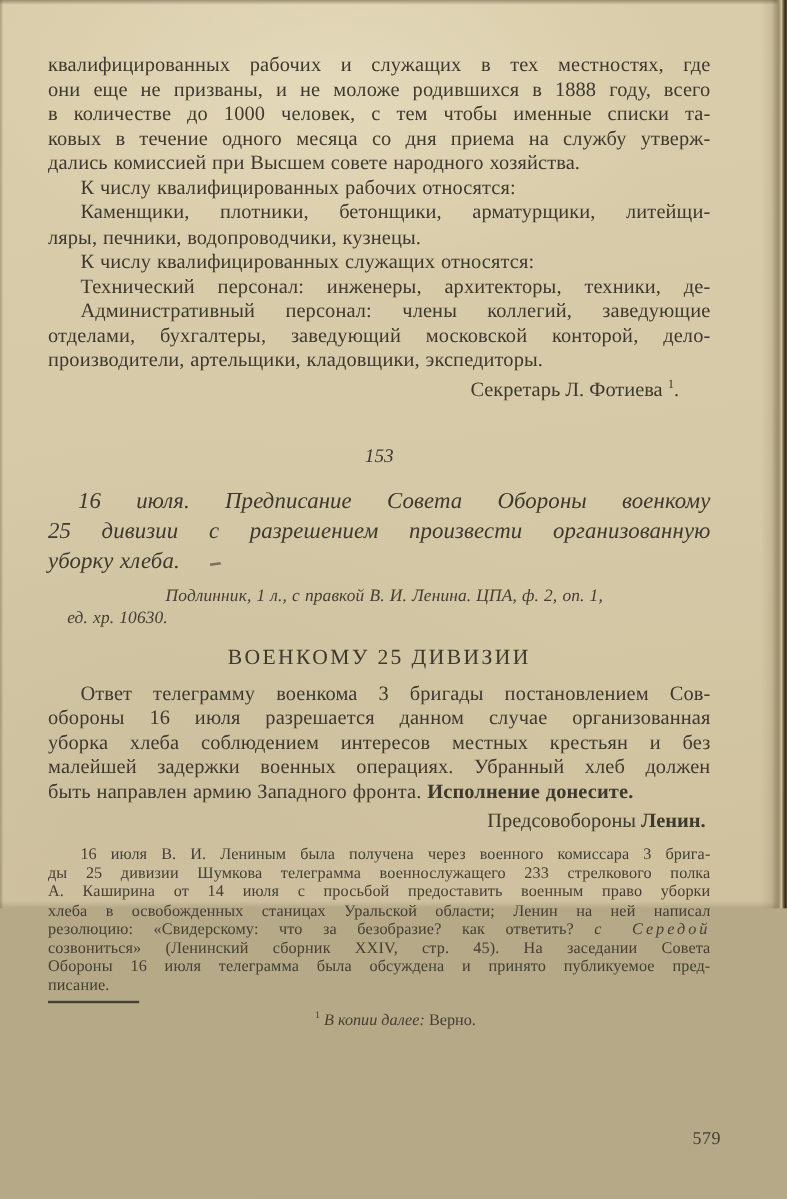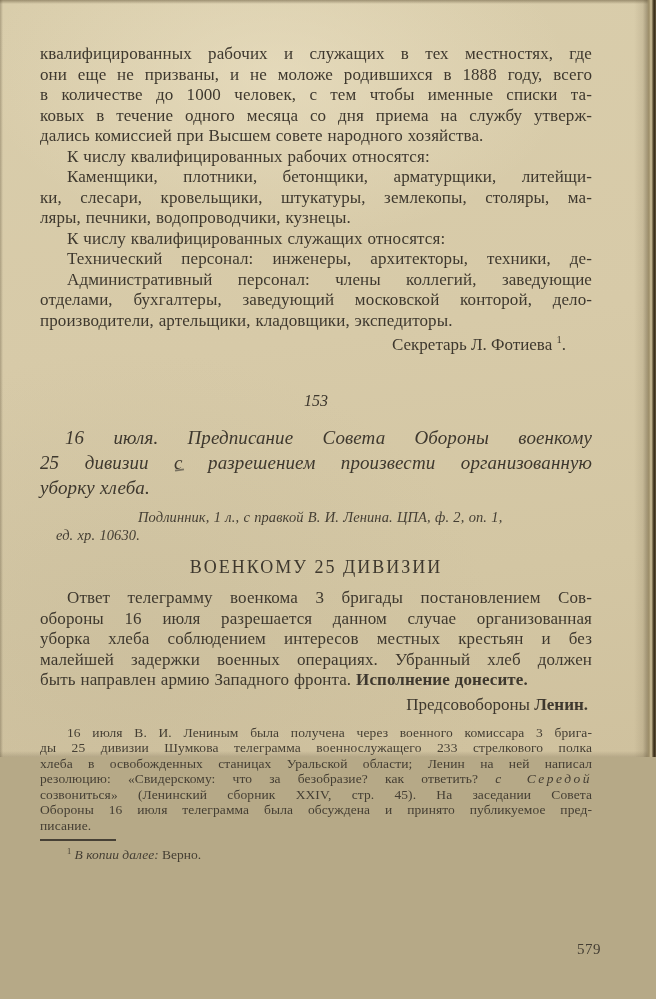--- a/index.html
+++ b/index.html
@@ -42,21 +42,21 @@
   .dochead .ind{padding-left:25px;}
   .source{margin-top:8px;margin-left:16px;font-style:italic;font-size:14.5px;line-height:18px;color:#443e33;}
   .source .bigind{padding-left:82px;}
   .doctitle{margin-top:12px;text-align:center;font-size:18px;line-height:22px;letter-spacing:2px;}
   .docbody{margin-top:10px;font-size:17px;line-height:20.5px;}
   .sig153{margin-top:4px;padding-right:4px;font-size:17px;}
   .note153{margin-top:10px;font-size:13.5px;line-height:15.5px;color:#443e33;}
   .emph-sp{font-style:italic;letter-spacing:2.5px;word-spacing:4px;}
   .b{font-weight:bold;}
   .rule{margin-top:6px;width:76px;height:2px;background:#464035;}
-  .footnote{margin-top:6px;font-size:13.5px;line-height:16px;color:#443e33;padding-left:27px;}
+  .footnote{margin-top:6px;font-size:13.5px;line-height:16px;color:#443e33;padding-left:27px;text-align:center;}
   .footnote .it{font-style:italic;}
   sup{font-size:0.62em;line-height:0;vertical-align:super;}
   .pagenum{position:absolute;right:55px;top:941px;font-size:15px;letter-spacing:0.5px;color:#443e33;}
   .stray{position:absolute;left:175px;top:469px;width:9px;height:2px;background:#5a544a;opacity:.75;transform:rotate(-8deg);}
 </style>
 </head>
 <body>
 
 <div class="page">
   <div class="edge-top"></div>
@@ -68,21 +68,20 @@
   <div class="content">
 
     <div class="body-text">
       <span class="ln j">квалифицированных рабочих и служащих в тех местностях, где</span>
       <span class="ln j">они еще не призваны, и не моложе родившихся в 1888 году, всего</span>
       <span class="ln j">в количестве до 1000 человек, с тем чтобы именные списки та-</span>
       <span class="ln j">ковых в течение одного месяца со дня приема на службу утверж-</span>
       <span class="ln">дались комиссией при Высшем совете народного хозяйства.</span>
       <span class="ln ind">К числу квалифицированных рабочих относятся:</span>
       <span class="ln j ind">Каменщики, плотники, бетонщики, арматурщики, литейщи-</span>
-      <span class="ln j">ки, слесари, кровельщики, штукатуры, землекопы, столяры, ма-</span>
       <span class="ln">ляры, печники, водопроводчики, кузнецы.</span>
       <span class="ln ind">К числу квалифицированных служащих относятся:</span>
       <span class="ln j ind">Технический персонал: инженеры, архитекторы, техники, де-</span>
       <span class="ln j ind">Административный персонал: члены коллегий, заведующие</span>
       <span class="ln j">отделами, бухгалтеры, заведующий московской конторой, дело-</span>
       <span class="ln">производители, артельщики, кладовщики, экспедиторы.</span>
     </div>
 
     <div class="sigline sig152"><span>Секретарь Л. Фотиева </span><sup>1</sup><span>.</span></div>
 
@@ -108,20 +107,21 @@
       <span class="ln j">уборка хлеба соблюдением интересов местных крестьян и без</span>
       <span class="ln j">малейшей задержки военных операциях. Убранный хлеб должен</span>
       <span class="ln"><span>быть направлен армию Западного фронта. </span><span class="b">Исполнение донесите.</span></span>
     </div>
 
     <div class="sigline sig153"><span>Предсовобороны </span><span class="b">Ленин.</span></div>
 
     <div class="note153">
       <span class="ln j ind">16 июля В. И. Лениным была получена через военного комиссара 3 брига-</span>
       <span class="ln j">ды 25 дивизии Шумкова телеграмма военнослужащего 233 стрелкового полка</span>
+      <span class="ln j">А. Каширина от 14 июля с просьбой предоставить военным право уборки</span>
       <span class="ln j">хлеба в освобожденных станицах Уральской области; Ленин на ней написал</span>
       <span class="ln j"><span>резолюцию: «Свидерскому: что за безобразие? как ответить? </span><span class="emph-sp">с Середой</span></span>
       <span class="ln j">созвониться» (Ленинский сборник XXIV, стр. 45). На заседании Совета</span>
       <span class="ln j">Обороны 16 июля телеграмма была обсуждена и принято публикуемое пред-</span>
       <span class="ln">писание.</span>
     </div>
 
     <div class="rule"></div>
 
     <div class="footnote"><sup>1</sup><span class="it"> В копии далее:</span><span> Верно.</span></div>

